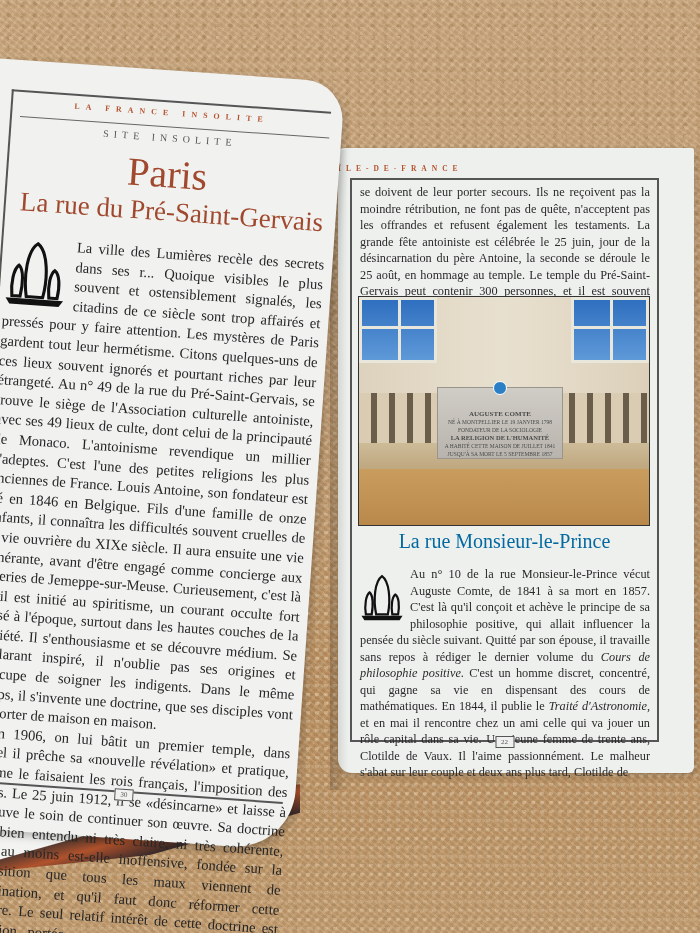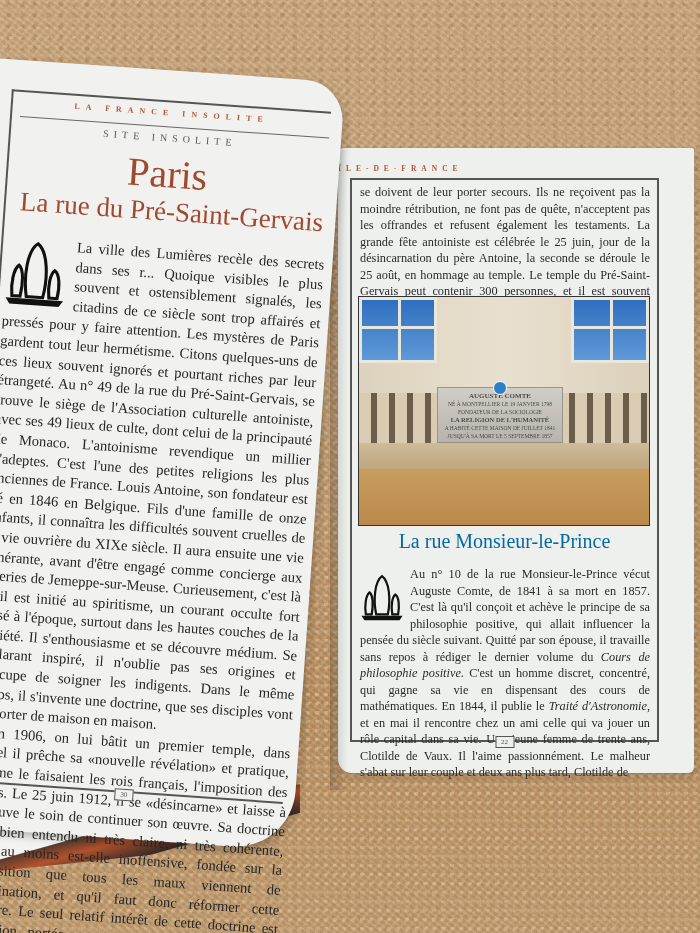--- a/index.html
+++ b/index.html
@@ -41,22 +41,22 @@
   .body-right p{margin:0;}
   .photo{position:absolute;left:6px;top:116px;width:290px;height:228px;border:1px solid #333;overflow:hidden;background:#d8c9ae;}
   .win{position:absolute;top:0;height:66px;width:78px;background:linear-gradient(180deg,#2f6fbf,#5e99d8);border:3px solid #e9e6dc;box-sizing:border-box;}
   .win::before{content:"";position:absolute;left:50%;top:0;bottom:0;width:3px;background:#e9e6dc;}
   .win::after{content:"";position:absolute;top:44%;left:0;right:0;height:3px;background:#e9e6dc;}
   .wall{position:absolute;left:0;right:0;top:0;height:100px;background:linear-gradient(90deg,#ddd2bd,#e8e0cf 50%,#dcd0ba);}
   .balustrade{position:absolute;left:0;right:0;top:96px;height:52px;
     background:repeating-linear-gradient(90deg,#d9ccb3 0 12px,#6a5d4a 12px 18px);}
   .ledge{position:absolute;left:0;right:0;top:146px;height:26px;background:linear-gradient(180deg,#cdbb98,#bfa77f);}
   .base{position:absolute;left:0;right:0;top:172px;bottom:0;background:linear-gradient(180deg,#c99d5e,#b9894b);}
-  .plaque{position:absolute;left:78px;top:90px;width:126px;height:56px;background:linear-gradient(180deg,#d0cdc6,#b8b4ad);
-    border:1px solid #9a958c;text-align:center;font-size:5.5px;color:#4a4a4a;line-height:8px;padding-top:4px;box-sizing:border-box;}
+  .plaque{position:absolute;left:78px;top:90px;width:126px;height:72px;background:linear-gradient(180deg,#d0cdc6,#b8b4ad);
+    border:1px solid #9a958c;text-align:center;font-size:5.5px;color:#4a4a4a;line-height:8px;padding-top:22px;box-sizing:border-box;}
   .plaque-medallion{position:absolute;left:50%;top:-7px;transform:translateX(-50%);width:12px;height:12px;border-radius:50%;background:#2b7fc4;border:1px solid #fff;}
   .subhead-right{position:absolute;left:0;right:0;top:350px;text-align:center;font-size:20px;color:#0369a1;}
   .body-right2{position:absolute;left:8px;top:386px;width:290px;font-size:12.3px;line-height:16.5px;color:#2a2a2a;text-align:justify;}
   .body-right2 p{margin:0;}
   .drop-icon-small{float:left;width:44px;height:56px;margin:2px 6px 0 0;}
   .page-num-r{position:absolute;left:50%;transform:translateX(-50%);bottom:-8px;font-size:7px;color:#555;border:1px solid #555;background:#eef0ee;padding:1px 5px;}
   .spine-shadow{position:absolute;left:330px;top:150px;width:18px;height:640px;background:linear-gradient(90deg,rgba(0,0,0,.18),transparent);}
   em{font-style:italic;}
 </style>
 </head>

